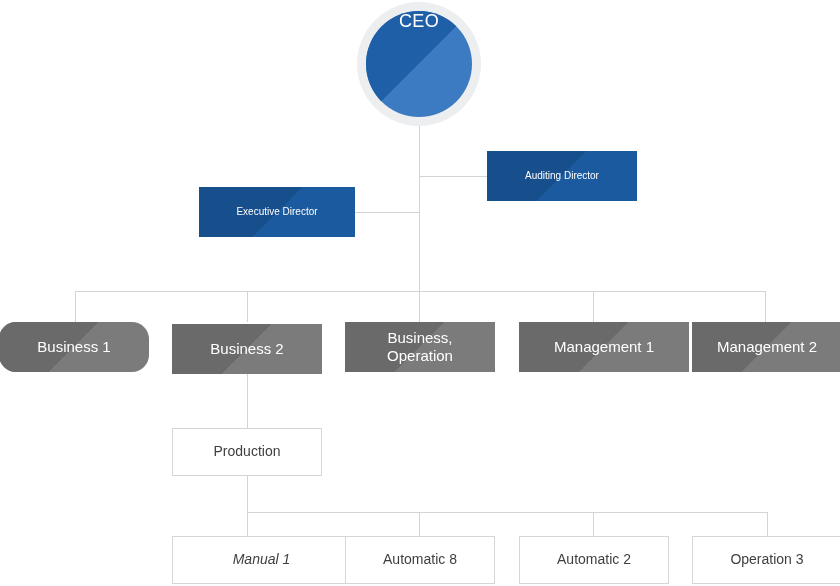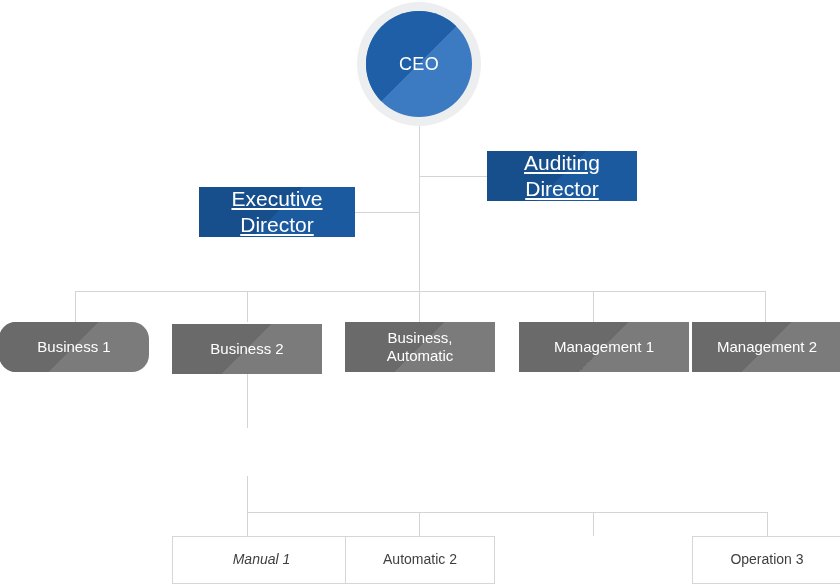--- a/index.html
+++ b/index.html
@@ -41,21 +41,20 @@
   .ceo-circle {
     position: absolute;
     left: 9px;
     top: 9px;
     width: 106px;
     height: 106px;
     border-radius: 50%;
     background: #3c7ac1;
     overflow: hidden;
     display: flex;
-    align-items: center;
     justify-content: center;
   }
   .ceo-circle::before {
     content: "";
     position: absolute;
     left: 0; top: 0;
     width: 100%;
     height: 100%;
     background: linear-gradient(135deg, #1e5fa8 0%, #1e5fa8 50%, rgba(30,95,168,0) 50%, rgba(30,95,168,0) 100%);
     pointer-events: none;
@@ -90,22 +89,21 @@
     background: #1b5a9e;
   }
   .node.blue::before {
     content: "";
     position: absolute;
     left: 0; top: 0; width: 100%; height: 100%;
     background: linear-gradient(135deg, #174f8c 0%, #174f8c 50%, rgba(23,79,140,0) 50%);
   }
   .node.blue .nlabel {
     color: #ffffff;
-    font-size: 21px;
-    text-decoration: underline;
+    font-size: 10px;
   }
 
   
   .node.gray {
     background: #7b7b7b;
   }
   .node.gray::before {
     content: "";
     position: absolute;
     left: 0; top: 0; width: 100%; height: 100%;
@@ -174,39 +172,45 @@
     <span class="nlabel">Business 1</span>
   </div>
 
   <div class="node gray" style="left:172px; top:324px; width:150px; height:50px;">
     <span class="nlabel">Business 2</span>
   </div>
 
   <div class="node gray" style="left:345px; top:322px; width:150px; height:50px;">
     <span class="nlabel">
       <span>Business,</span><br>
-      <span>Automatic</span>
+      <span>Operation</span>
     </span>
   </div>
 
   <div class="node gray" style="left:519px; top:322px; width:170px; height:50px;">
     <span class="nlabel">Management 1</span>
   </div>
 
   <div class="node gray" style="left:692px; top:322px; width:150px; height:50px;">
     <span class="nlabel">Management 2</span>
   </div>
 
+  <div class="node white" style="left:172px; top:428px; width:150px; height:48px;">
+    <span class="nlabel">Production</span>
+  </div>
 
   <div class="node white" style="left:172px; top:536px; width:179px; height:48px;font-style:italic;">
     <span class="nlabel">Manual 1</span>
   </div>
 
   <div class="node white" style="left:345px; top:536px; width:150px; height:48px;">
+    <span class="nlabel">Automatic 8</span>
+  </div>
+
+  <div class="node white" style="left:519px; top:536px; width:150px; height:48px;">
     <span class="nlabel">Automatic 2</span>
   </div>
-
 
   <div class="node white" style="left:692px; top:536px; width:150px; height:48px;">
     <span class="nlabel">Operation 3</span>
   </div>
 
 </div>
 
 </body></html>

